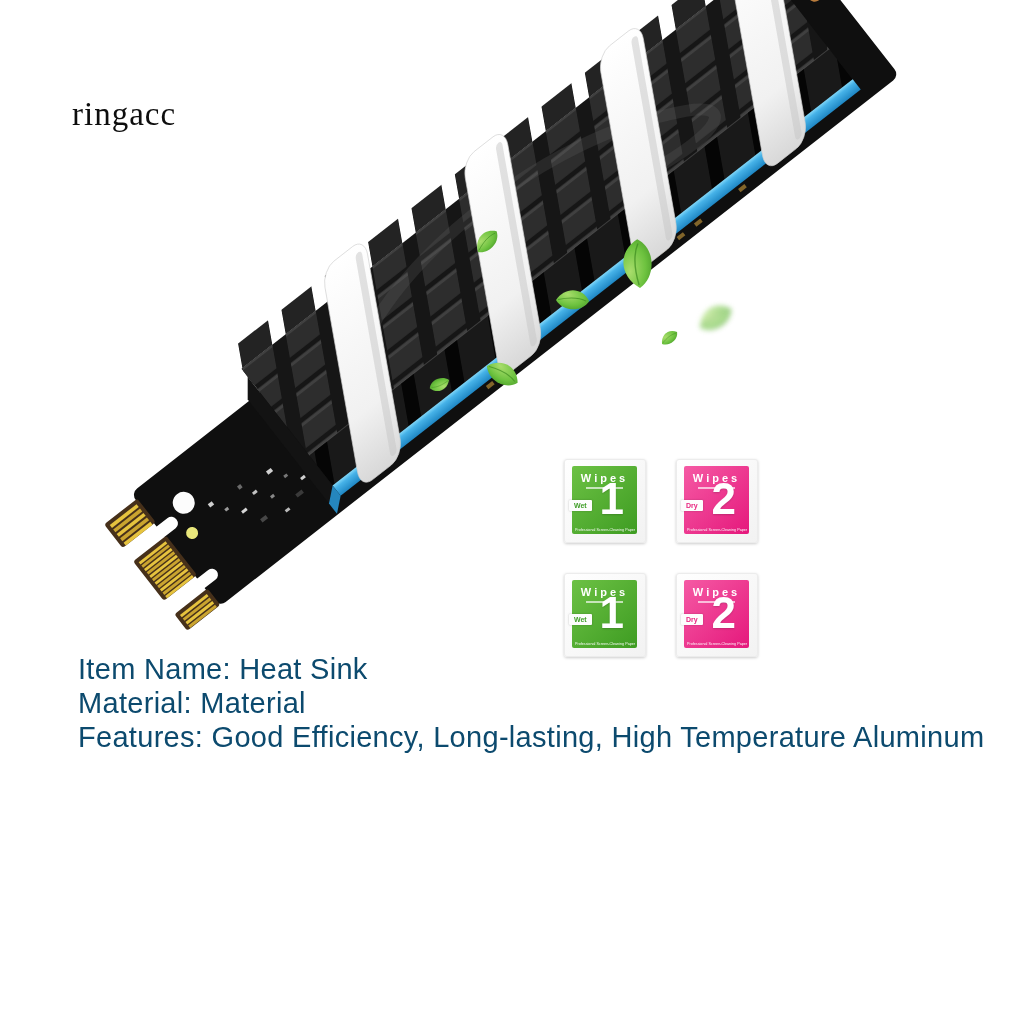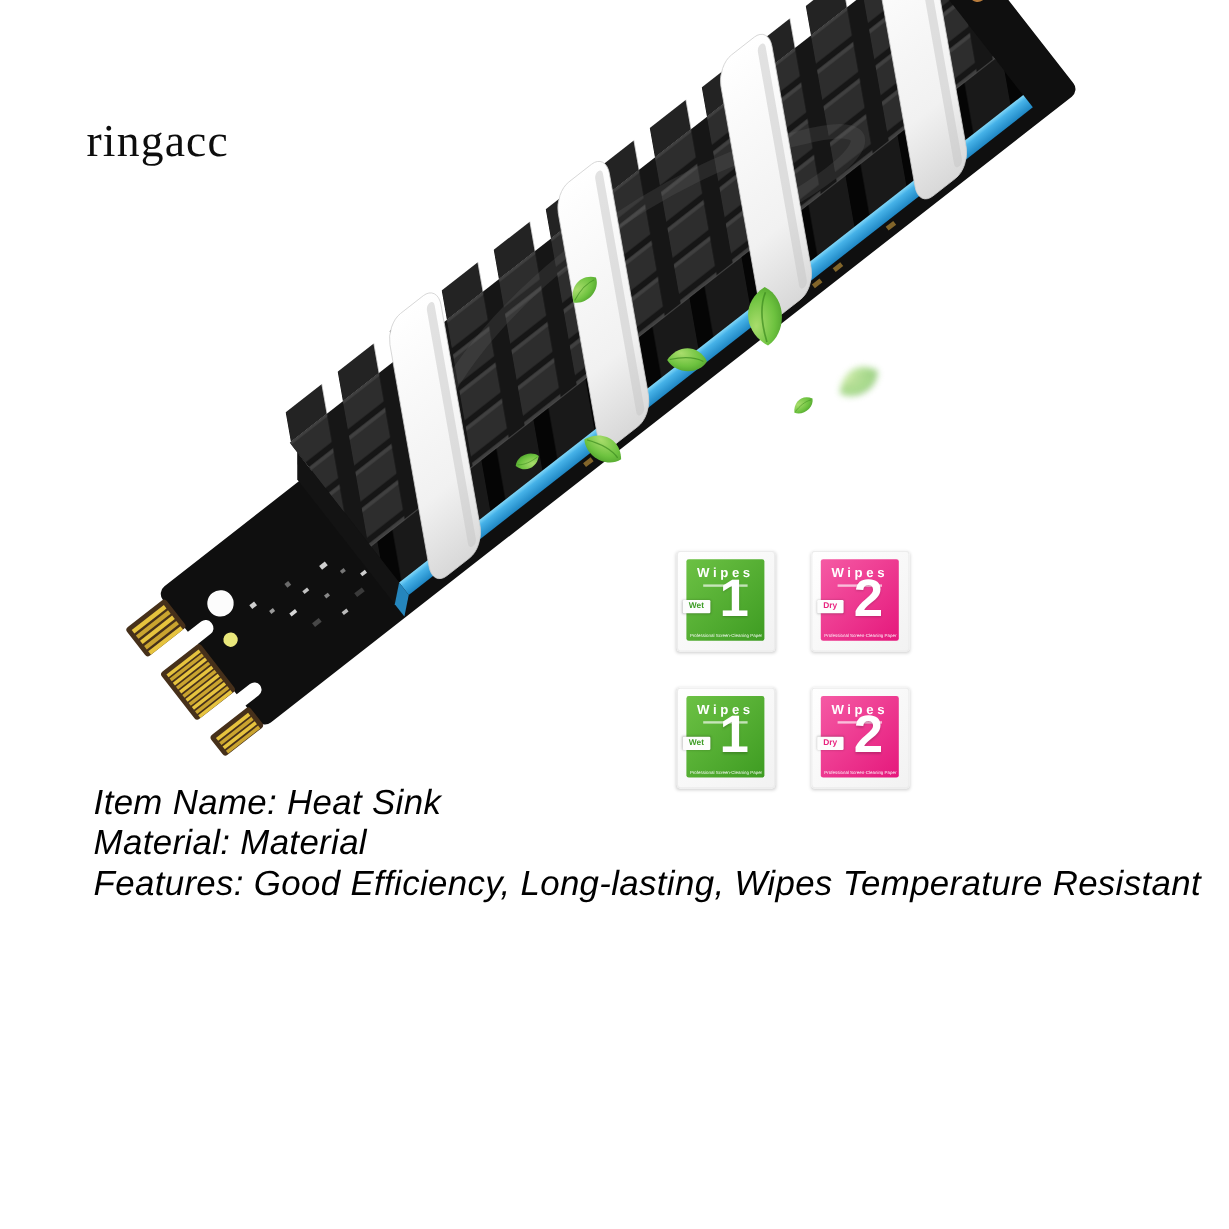--- a/index.html
+++ b/index.html
@@ -1,22 +1,22 @@
 <!DOCTYPE html>
 <html><head>
 <meta charset="utf-8">
 <style>
   html,body{margin:0;padding:0;background:#ffffff;}
   .stage{position:relative;width:1024px;height:1024px;background:#fff;overflow:hidden;
          font-family:"Liberation Sans", sans-serif;}
   .watermark{position:absolute;left:72px;top:96px;font-family:"Liberation Serif", serif;
-             font-size:38px;color:#0d0d0d;letter-spacing:1px;}
+             font-size:33px;color:#0d0d0d;letter-spacing:1px;}
   .product-svg{position:absolute;left:0;top:0;width:1024px;height:1024px;}
-  .desc{position:absolute;left:78px;top:652px;color:#000000;font-size:29px;
-        line-height:34px;letter-spacing:0.3px;white-space:nowrap;font-style:italic;}
+  .desc{position:absolute;left:78px;top:652px;color:#0c4a6e;font-size:29px;
+        line-height:34px;letter-spacing:0.3px;white-space:nowrap;}
   
   .wipes-grid{position:absolute;left:564px;top:459px;display:grid;
               grid-template-columns:82px 82px;grid-auto-rows:84px;row-gap:3px;column-gap:0;gap:30px;}
   .packet{position:relative;background:linear-gradient(135deg,#ffffff,#f2f2f2);
           border-radius:3px;box-shadow:0 1px 3px rgba(0,0,0,.20), inset 0 0 0 1px #ececec;}
   .packet-inner{position:absolute;left:8px;top:7px;right:9px;bottom:9px;border-radius:2px;}
   .packet.green .packet-inner{background:linear-gradient(135deg,#6cc144,#3e9c22);}
   .packet.pink  .packet-inner{background:linear-gradient(135deg,#f55aa4,#e5187c);}
   .w-brand{color:#fff;font-weight:bold;font-size:11px;letter-spacing:3px;
            text-align:center;margin-top:6px;}
@@ -229,16 +229,16 @@
         <div class="w-num">2</div>
         <div class="w-tab">Dry</div>
         <div class="w-footer">Professional Screen-Cleaning Paper</div>
       </div>
     </div>
   </div>
 
   <div class="desc">
     <div>Item Name: Heat Sink</div>
     <div>Material: Material</div>
-    <div>Features: Good Efficiency, Long-lasting, Wipes Temperature Resistant</div>
+    <div>Features: Good Efficiency, Long-lasting, High Temperature Aluminum</div>
   </div>
 
 </div>
 
 </body></html>

